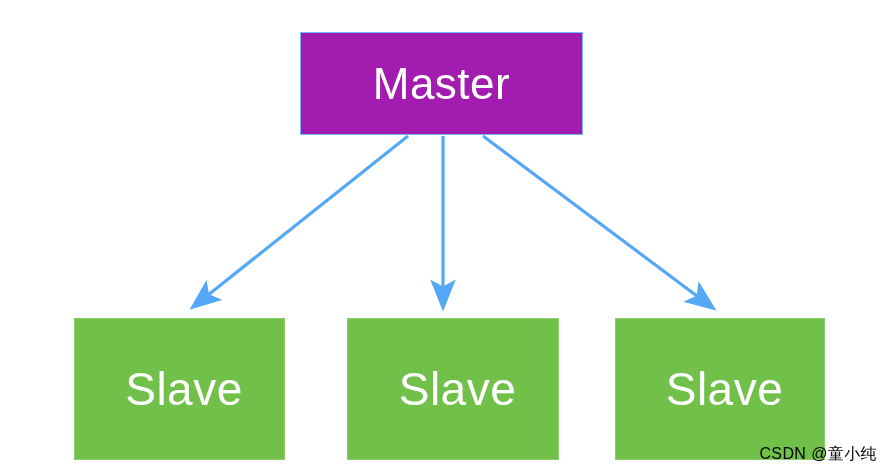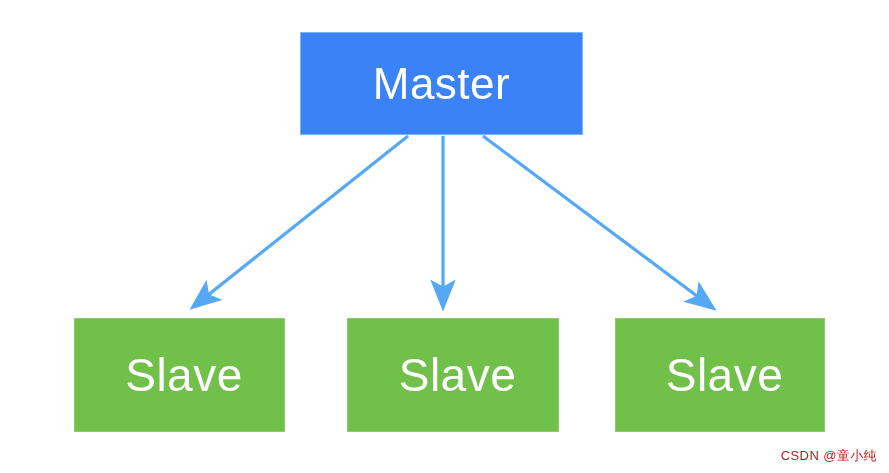--- a/index.html
+++ b/index.html
@@ -36,27 +36,27 @@
     font-weight: 400;
     letter-spacing: 0.5px;
     line-height: 1;
     user-select: none;
   }
   .node-master {
     left: 300px;
     top: 32px;
     width: 283px;
     height: 103px;
-    background: #3b82f6;
+    background: #a21caf;
     border: 1px solid #74b9f7;
     font-size: 44px;
   }
   .node-slave {
     top: 318px;
-    height: 114px;
+    height: 142px;
     background: #71c04a;
     border: 1px solid #8ccd6b;
     font-size: 46px;
     padding-left: 9px;
   }
   .slave-left   { left: 74px;  width: 211px; }
   .slave-middle { left: 347px; width: 212px; }
   .slave-right  { left: 615px; width: 210px; }
 
   .edge-label {
@@ -67,22 +67,22 @@
     color: #a6d2f8;
     line-height: 1.1;
     letter-spacing: 1px;
     user-select: none;
     white-space: nowrap;
   }
   .watermark {
     position: absolute;
     right: 12px;
     bottom: 8px;
-    font-size: 13px;
-    color: #b91c1c;
+    font-size: 16px;
+    color: #000000;
     letter-spacing: 0.4px;
     user-select: none;
     white-space: nowrap;
   }
 </style>
 </head>
 <body>
 
 <div id="canvas">
 

